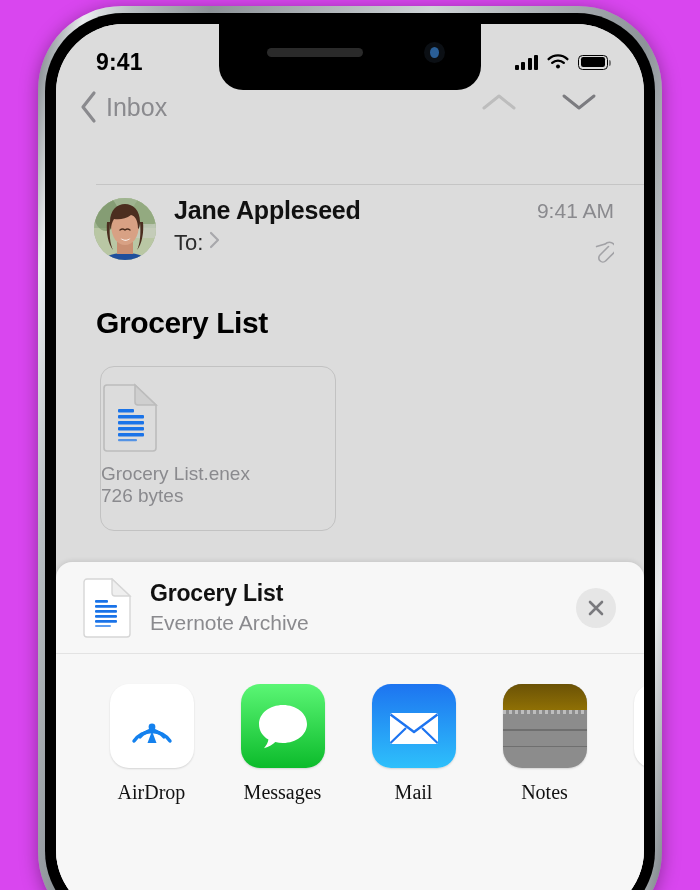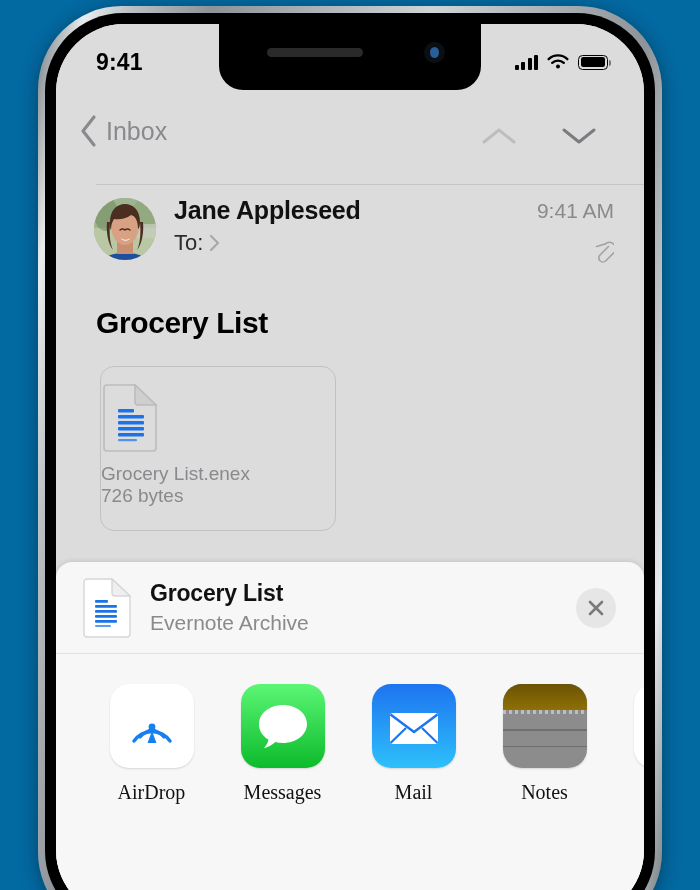--- a/index.html
+++ b/index.html
@@ -4,21 +4,21 @@
 <style>
   * { box-sizing: border-box; margin: 0; padding: 0; }
   html, body {
     width: 700px; height: 890px;
     overflow: hidden;
     font-family: "Liberation Sans", sans-serif;
     background: #4d6670;
   }
 
   
-  #stage { position: relative; width: 700px; height: 890px; background: #0369a1; }
+  #stage { position: relative; width: 700px; height: 890px; background: #d946ef; }
 
   .phone-outer {
     position: absolute;
     left: 38px; top: 6px;
     width: 624px; height: 930px;
     border-radius: 84px;
     background: linear-gradient(100deg,#6d757a 0%, #e9ecee 6%, #b9bfc3 12%, #8d9398 22%,
                                 #cfd4d7 50%, #8d9398 78%, #e9ecee 92%, #6d757a 100%);
     box-shadow: 0 3px 18px rgba(0,0,0,0.35);
   }
@@ -96,21 +96,21 @@
     content: ""; position: absolute; right: -4px; top: 4.5px;
     width: 2.5px; height: 6px; border-radius: 0 2px 2px 0; background: rgba(0,0,0,.45);
   }
   .batt span { display: block; width: 100%; height: 100%; border-radius: 2.2px; background: #000; }
 
   
   .mailview { position: absolute; inset: 0; background: #dcdcdc; }
 
   .navbar {
     position: absolute; left: 0; top: 66px; width: 100%; height: 58px;
-    display: flex; align-items: flex-end; padding: 0 45px 0 22px;
+    display: flex; align-items: flex-start; padding: 0 45px 0 22px;
   }
   .nav-back { display: flex; align-items: center; gap: 8px; cursor: pointer; }
   .nav-back-label { font-size: 25px; color: #8a8a8e; }
   .nav-spacer { flex: 1; }
   .nav-chevs { display: flex; align-items: center; gap: 40px; }
 
   .chev { display: block; }
 
   .header-rule {
     position: absolute; left: 40px; top: 160px; right: 0; height: 1px;
@@ -123,21 +123,21 @@
   }
   .avatar {
     position: absolute; left: 0; top: 2px;
     width: 62px; height: 62px; border-radius: 50%;
     overflow: hidden; background: #9fb08c;
   }
   .avatar svg { display: block; width: 100%; height: 100%; }
 
   .sender-block { position: absolute; left: 80px; top: 0; }
   .sender-name { font-size: 25px; font-weight: 700; color: #111; letter-spacing: -.2px; }
-  .recip-line { display: flex; align-items: center; gap: 5px; margin-top: 5px; }
+  .recip-line { display: flex; align-items: flex-start; gap: 5px; margin-top: 5px; }
   .recip-to { font-size: 22px; color: #2b2b2b; }
   .recip-name { font-size: 22px; color: #9a9a9e; }
 
   .email-time {
     position: absolute; right: 6px; top: 3px;
     font-size: 21px; color: #8a8a8e;
   }
   .clip-icon { position: absolute; right: 6px; top: 44px; }
 
   

